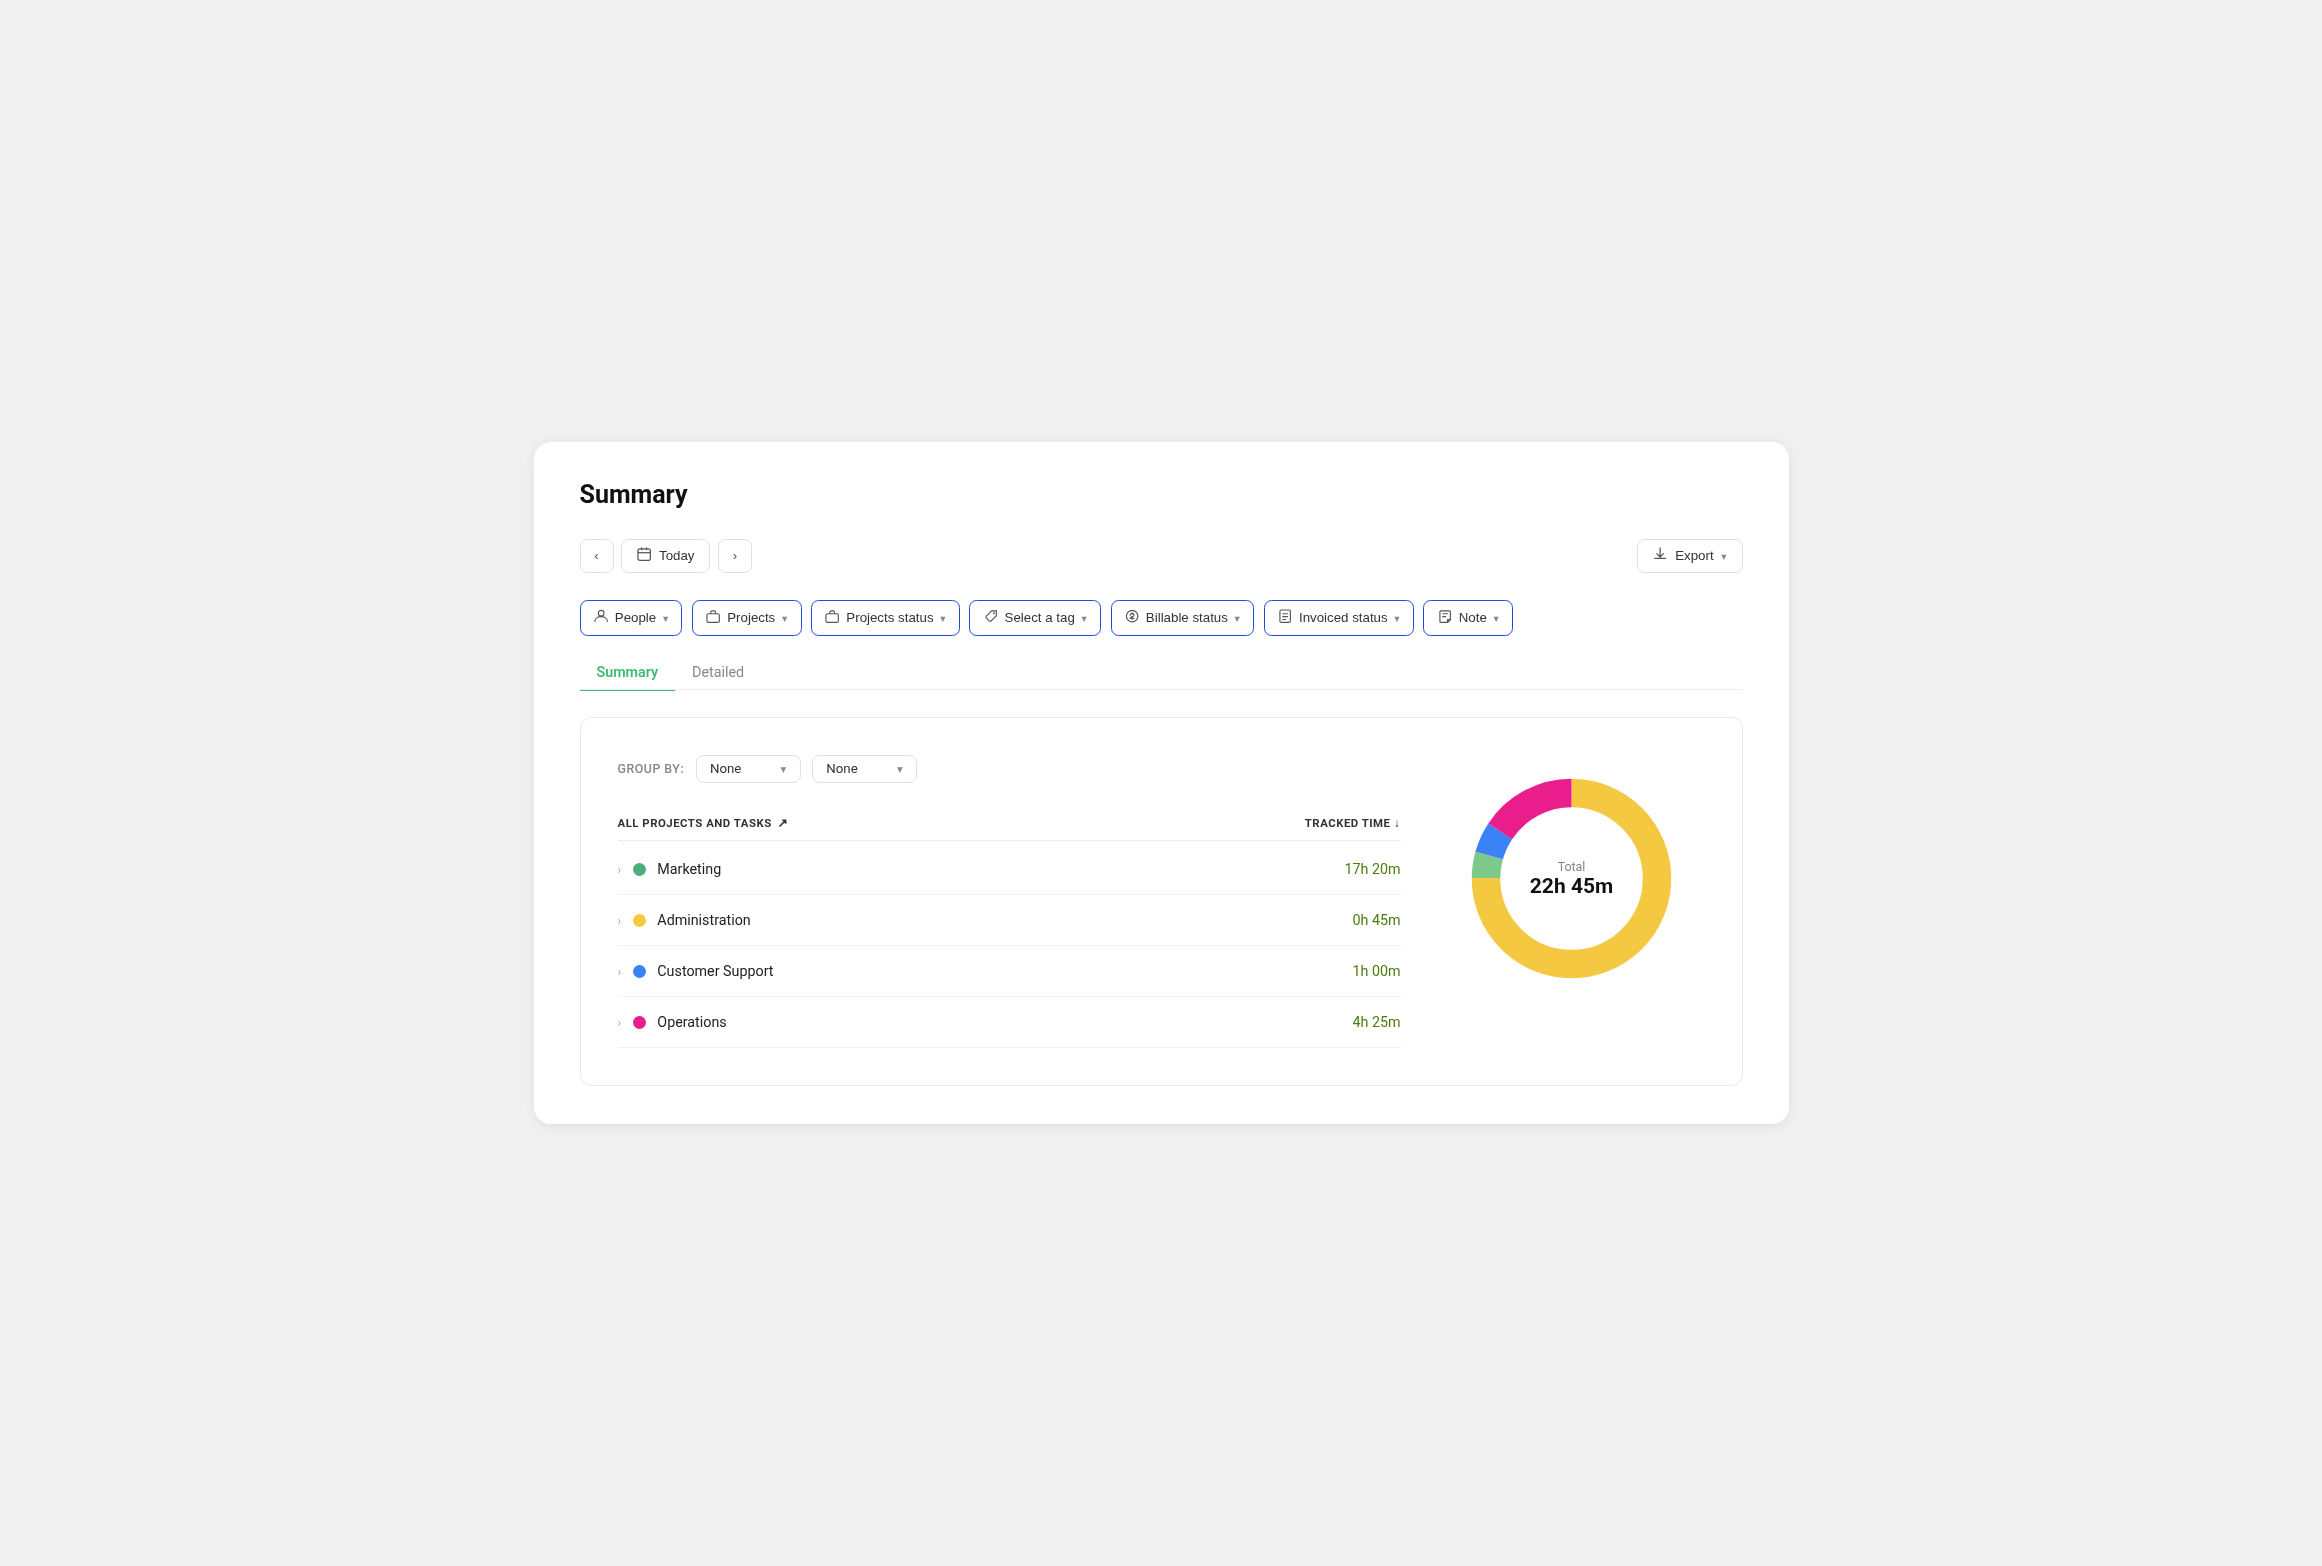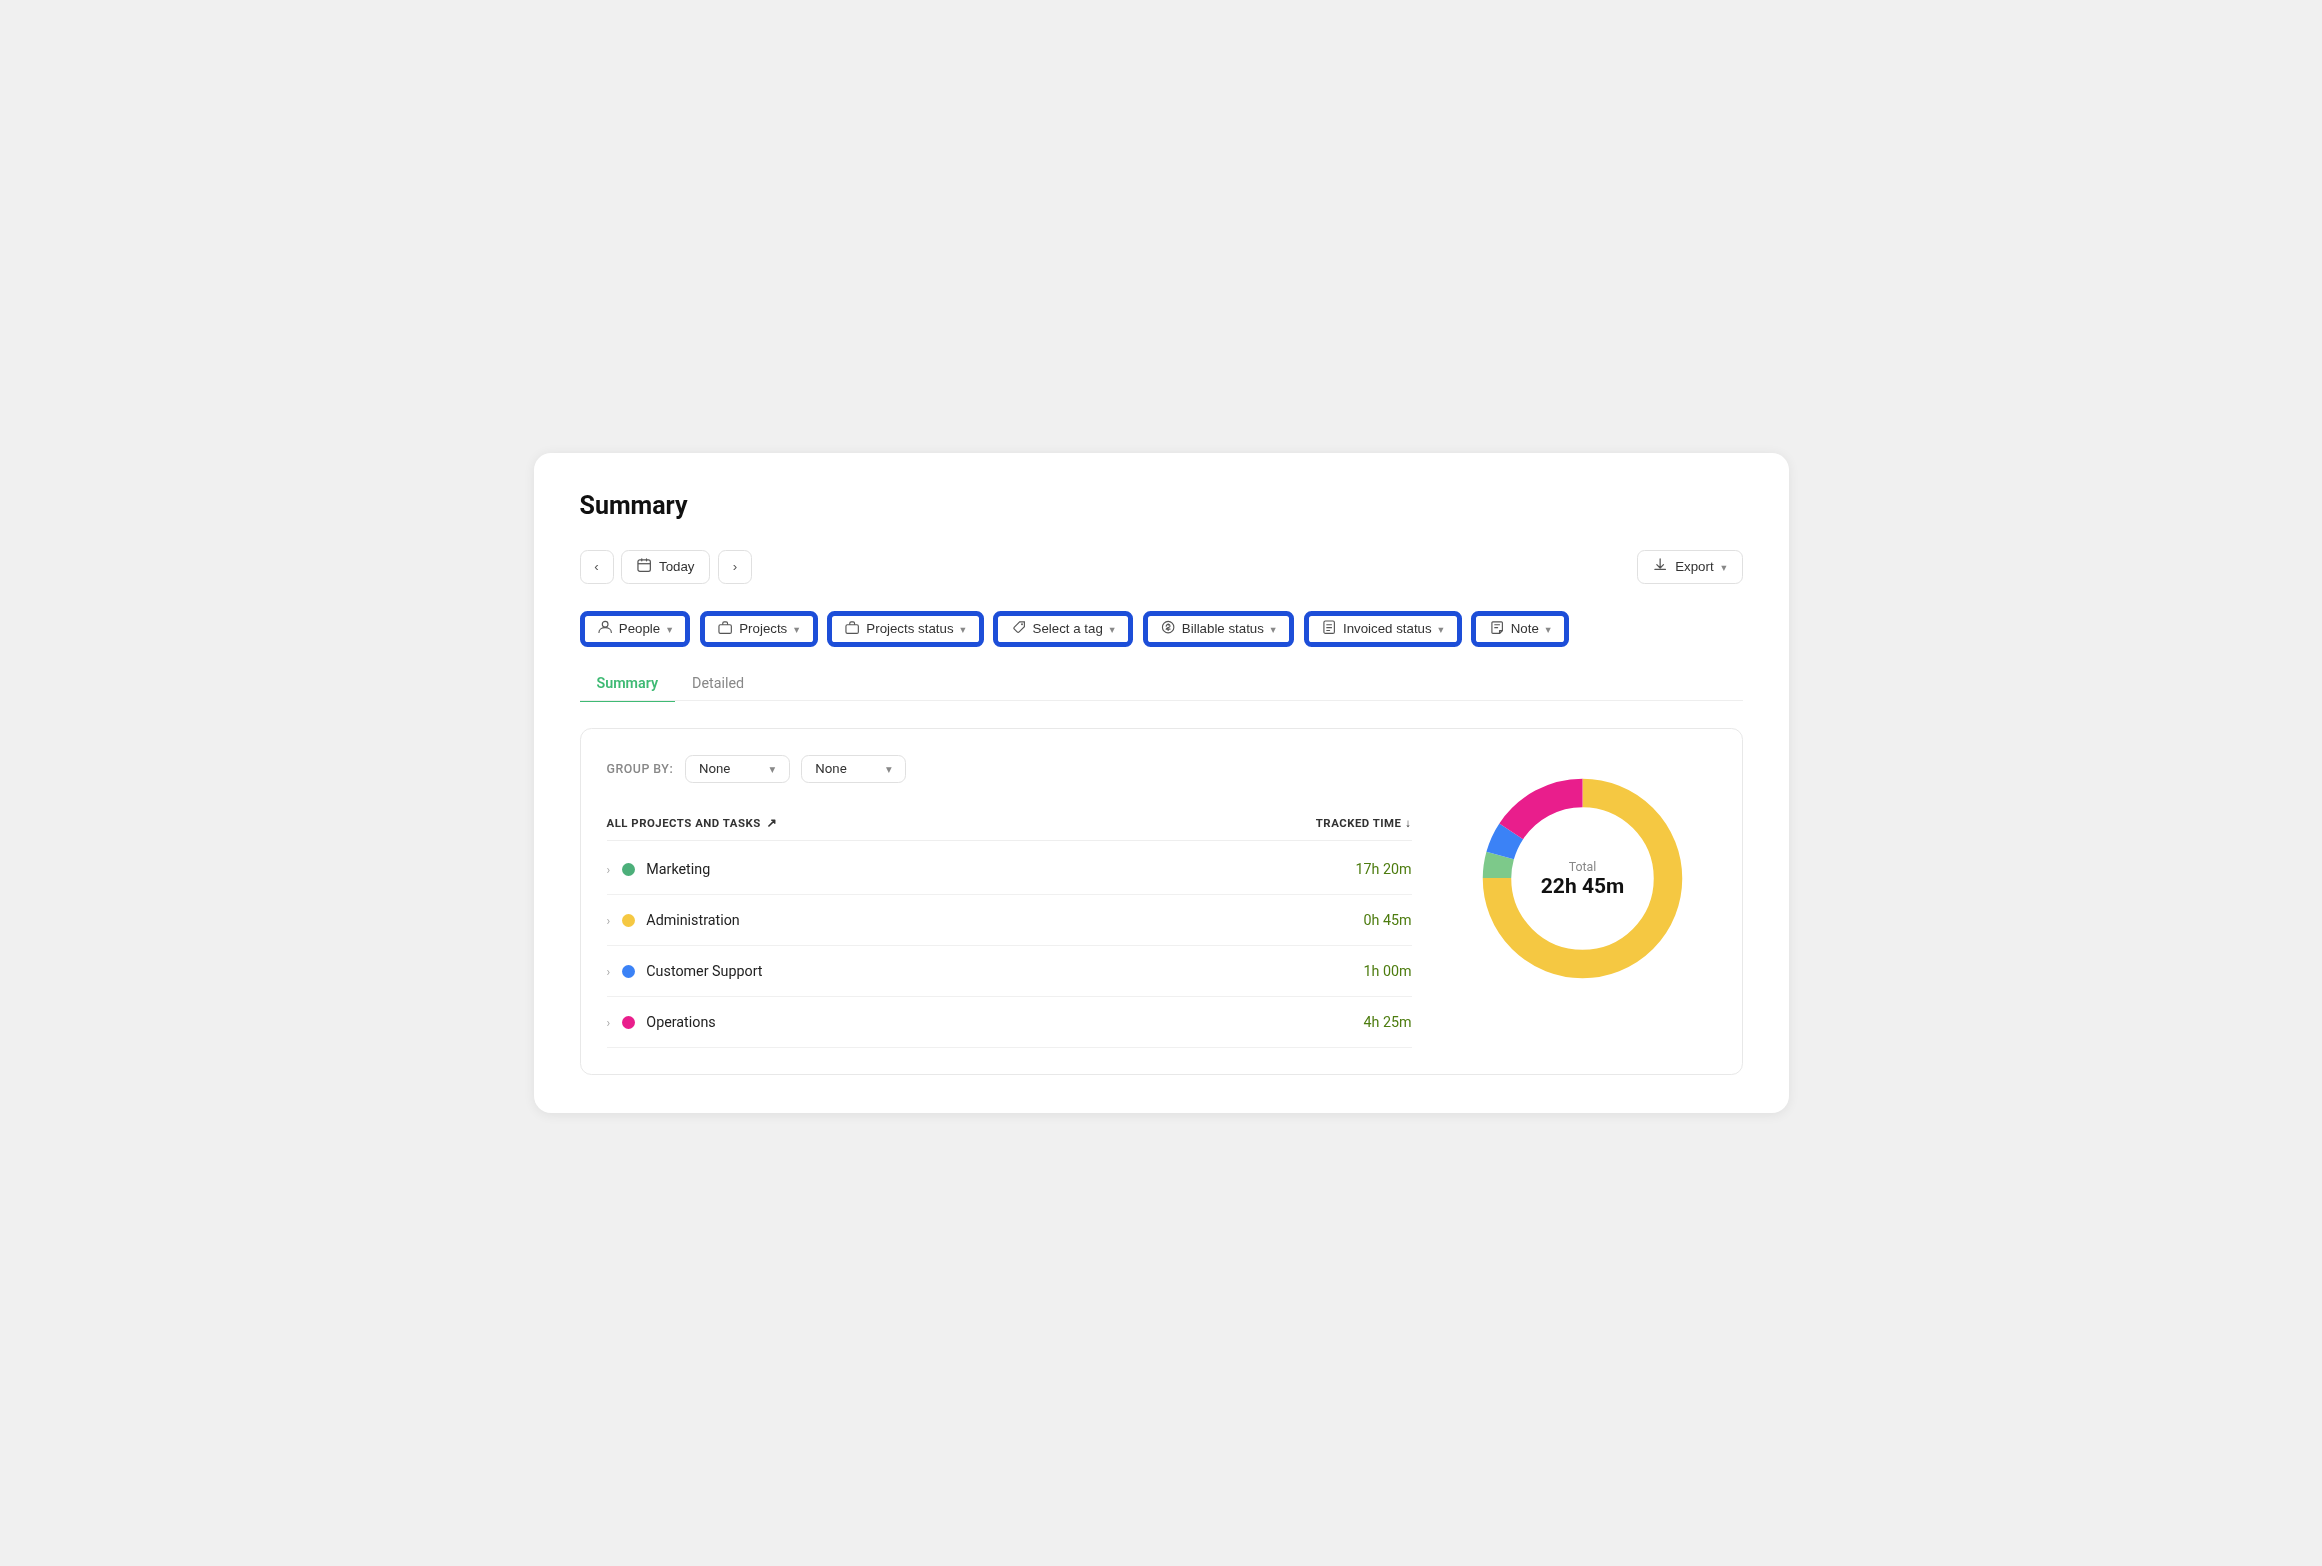--- a/index.html
+++ b/index.html
@@ -77,21 +77,21 @@
       color: #333;
     }
     .filters-row {
       display: flex;
       align-items: center;
       gap: 9.5px;
       flex-wrap: wrap;
       margin-bottom: 19px;
     }
     .filter-btn {
-      border: 5px solid #1d4ed8;
+      border: 1px solid #1d4ed8;
       background: #fff;
       border-radius: 7.6px;
       height: 36px;
       padding: 0 13.3px;
       cursor: pointer;
       display: flex;
       align-items: center;
       gap: 6.7px;
       font-size: 13.3px;
       color: #333;
@@ -123,21 +123,21 @@
       margin-bottom: -1.9px;
     }
     .tab.active {
       color: #3fba74;
       border-bottom: 1.9px solid #3fba74;
       font-weight: 600;
     }
     .content-area {
       border: 1px solid #e8e8e8;
       border-radius: 11.4px;
-      padding: 26px;
+      padding: 37px;
       display: flex;
       gap: 38px;
       margin-top: 8px;
     }
     .table-section {
       flex: 1;
       min-width: 0;
     }
     .group-by-row {
       display: flex;

